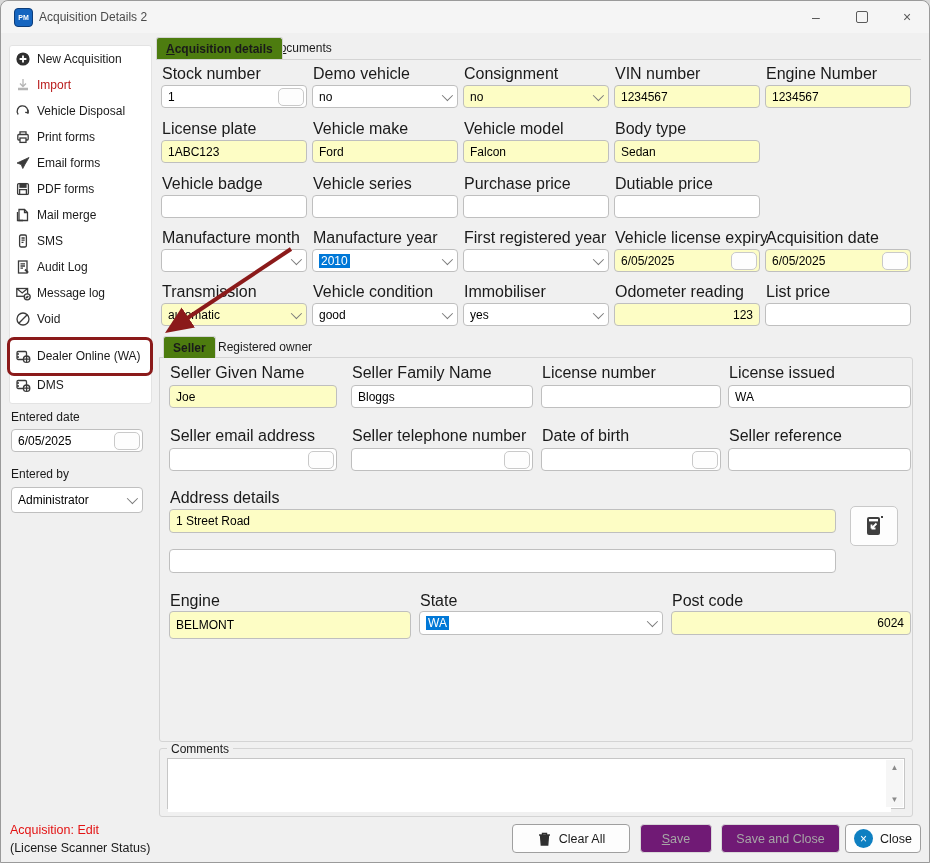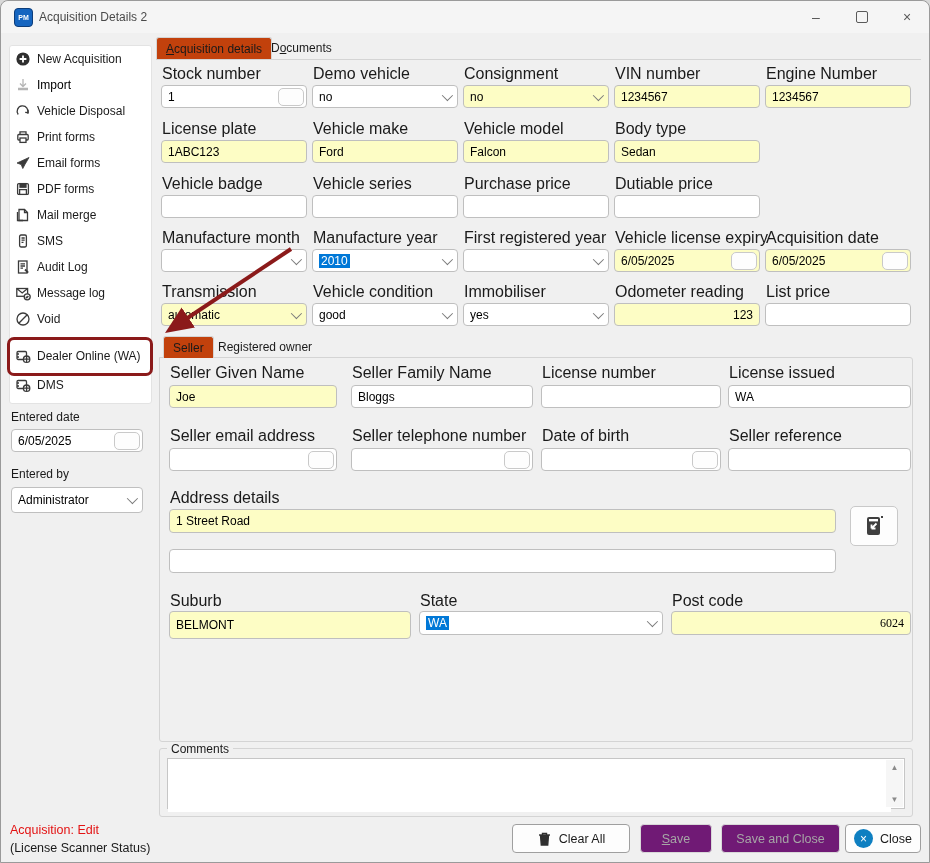--- a/index.html
+++ b/index.html
@@ -10,21 +10,21 @@
   .app-icon{position:absolute;left:13px;top:7px;width:17px;height:17px;background:#1565c0;border:1px solid #0d3d7a;
             border-radius:4px;color:#fff;font-size:7px;font-weight:bold;display:flex;align-items:center;justify-content:center;}
   .title-text{position:absolute;left:38px;top:9px;font-size:12px;color:#4a4a4a;}
   .winbtn{position:absolute;top:0;width:44px;height:32px;display:flex;align-items:center;justify-content:center;
           font-size:14px;color:#5a5a5a;}
   .max-glyph{width:10px;height:10px;border:1px solid #5a5a5a;border-radius:2px;}
   
   .side-panel{position:absolute;left:8px;top:44px;width:141px;height:357px;background:#fff;border:1px solid #e3e3e3;border-radius:3px;}
   .side-item{position:absolute;left:14px;height:24px;display:flex;align-items:center;gap:6px;cursor:default;}
   .side-item .slabel{font-size:12px;color:#1a1a1a;white-space:nowrap;}
-  .side-item.disabled .slabel{color:#000000;}
+  .side-item.disabled .slabel{color:#b91c1c;}
   .sicon{width:16px;height:16px;flex:0 0 16px;display:inline-flex;}
   .red-box{position:absolute;left:6px;top:336px;width:146px;height:39px;border:3px solid #8b1a1a;border-radius:7px;box-sizing:border-box;}
   .side-lbl{position:absolute;left:10px;font-size:12px;color:#1a1a1a;}
   
   .lbl{position:absolute;font-size:16px;color:#1a1a1a;white-space:nowrap;}
   .inp{position:absolute;height:23px;background:#fff;border:1px solid #bfbfbf;border-radius:4px;font-size:12px;
        padding:0 6px;box-sizing:border-box;color:#000;font-family:inherit;outline:none;}
   .yellow{background:#fdfdc5 !important;}
   .ralign{text-align:right;}
   .fieldwrap{position:absolute;height:23px;}
@@ -33,21 +33,21 @@
         border-radius:5px;box-sizing:border-box;}
   .combo{position:absolute;height:23px;background:#fff;border:1px solid #bfbfbf;border-radius:4px;box-sizing:border-box;
          display:flex;align-items:center;justify-content:space-between;padding:0 7px 0 6px;font-size:12px;}
   .chev{width:7px;height:7px;border-right:1.4px solid #7a7a7a;border-bottom:1.4px solid #7a7a7a;
         transform:rotate(45deg) translateY(-2px);flex:0 0 auto;}
   .sel{background:#0078d7;color:#fff;padding:0 2px;}
   
   .tabline{position:absolute;height:1px;background:#d4d4d4;}
   .tab{position:absolute;height:22px;display:flex;align-items:center;justify-content:center;font-size:12px;color:#1a1a1a;
        padding:0 9px;box-sizing:border-box;white-space:nowrap;}
-  .tab.active{background:#c2410c;border:1px solid #d4d4d4;border-bottom:none;border-radius:3px 3px 0 0;z-index:2;}
+  .tab.active{background:#4d7c0f;border:1px solid #d4d4d4;border-bottom:none;border-radius:3px 3px 0 0;z-index:2;font-weight:bold;}
   .accel{text-decoration:underline;}
   .groupbox{position:absolute;border:1px solid #d4d4d4;border-radius:0 3px 3px 3px;box-sizing:border-box;}
   .gb-label{position:absolute;font-size:12px;color:#1a1a1a;background:#f0f0f0;padding:0 4px;z-index:2;}
   
   .addr-btn{position:absolute;left:849px;top:505px;width:48px;height:40px;background:#fdfdfd;border:1px solid #c9c9c9;
             border-radius:5px;display:flex;align-items:center;justify-content:center;box-sizing:border-box;}
   
   .comments-area{position:absolute;background:#fff;border:1px solid #c6c6c6;box-sizing:border-box;}
   .cscroll{position:absolute;right:1px;top:1px;bottom:1px;width:17px;background:#f6f6f6;display:flex;flex-direction:column;
            justify-content:space-between;align-items:center;font-size:8px;color:#8a8a8a;padding:3px 0;box-sizing:border-box;}
@@ -351,29 +351,29 @@
   <div class="addr-btn">
     <svg width="22" height="24" viewBox="0 0 22 24">
       <rect x="4" y="3" width="13" height="18" rx="2" fill="#3f3f3f"></rect>
       <rect x="6" y="5" width="9" height="2.4" fill="#fff"></rect>
       <path d="M13.5 9.5L8.5 14.5M8.5 14.5h4M8.5 14.5v-4" stroke="#fff" stroke-width="1.8" fill="none"></path>
       <rect x="18" y="2" width="2" height="2" fill="#3f3f3f"></rect>
     </svg>
   </div>
   <input class="inp" style="left: 168px; top: 548px; width: 667px; height: 24px;" value="">
 
-  <span class="lbl" style="left:169px;top:591px">Suburb</span>
+  <span class="lbl" style="left:169px;top:591px">Engine</span>
   <input class="inp yellow" style="left: 168px; top: 610px; width: 242px; height: 28px;" value="BELMONT">
   <span class="lbl" style="left:419px;top:591px">State</span>
   <div class="combo" style="left:418px;top:610px;width:244px;height:24px">
     <span class="sel">WA</span>
       <span class="chev"></span>
   </div>
   <span class="lbl" style="left:671px;top:591px">Post code</span>
-  <input class="inp yellow ralign" style="left: 670px; top: 610px; width: 240px; height: 24px; font-family: Liberation Serif, serif;" value="6024">
+  <input class="inp yellow ralign" style="left: 670px; top: 610px; width: 240px; height: 24px;" value="6024">
 
   <div class="groupbox" style="left:158px;top:747px;width:754px;height:69px;border-radius:3px"></div>
   <span class="gb-label" style="left:166px;top:741px">Comments</span>
   <div class="comments-area" style="left:166px;top:757px;width:738px;height:51px">
     <textarea style="position: absolute; left: 0px; top: 0px; width: 719px; height: 49px; border: none; resize: none; outline: none; font-family: inherit; font-size: 12px;"></textarea>
     <div class="cscroll">
       <span>▲</span>
       <span>▼</span>
     </div>
   </div>

